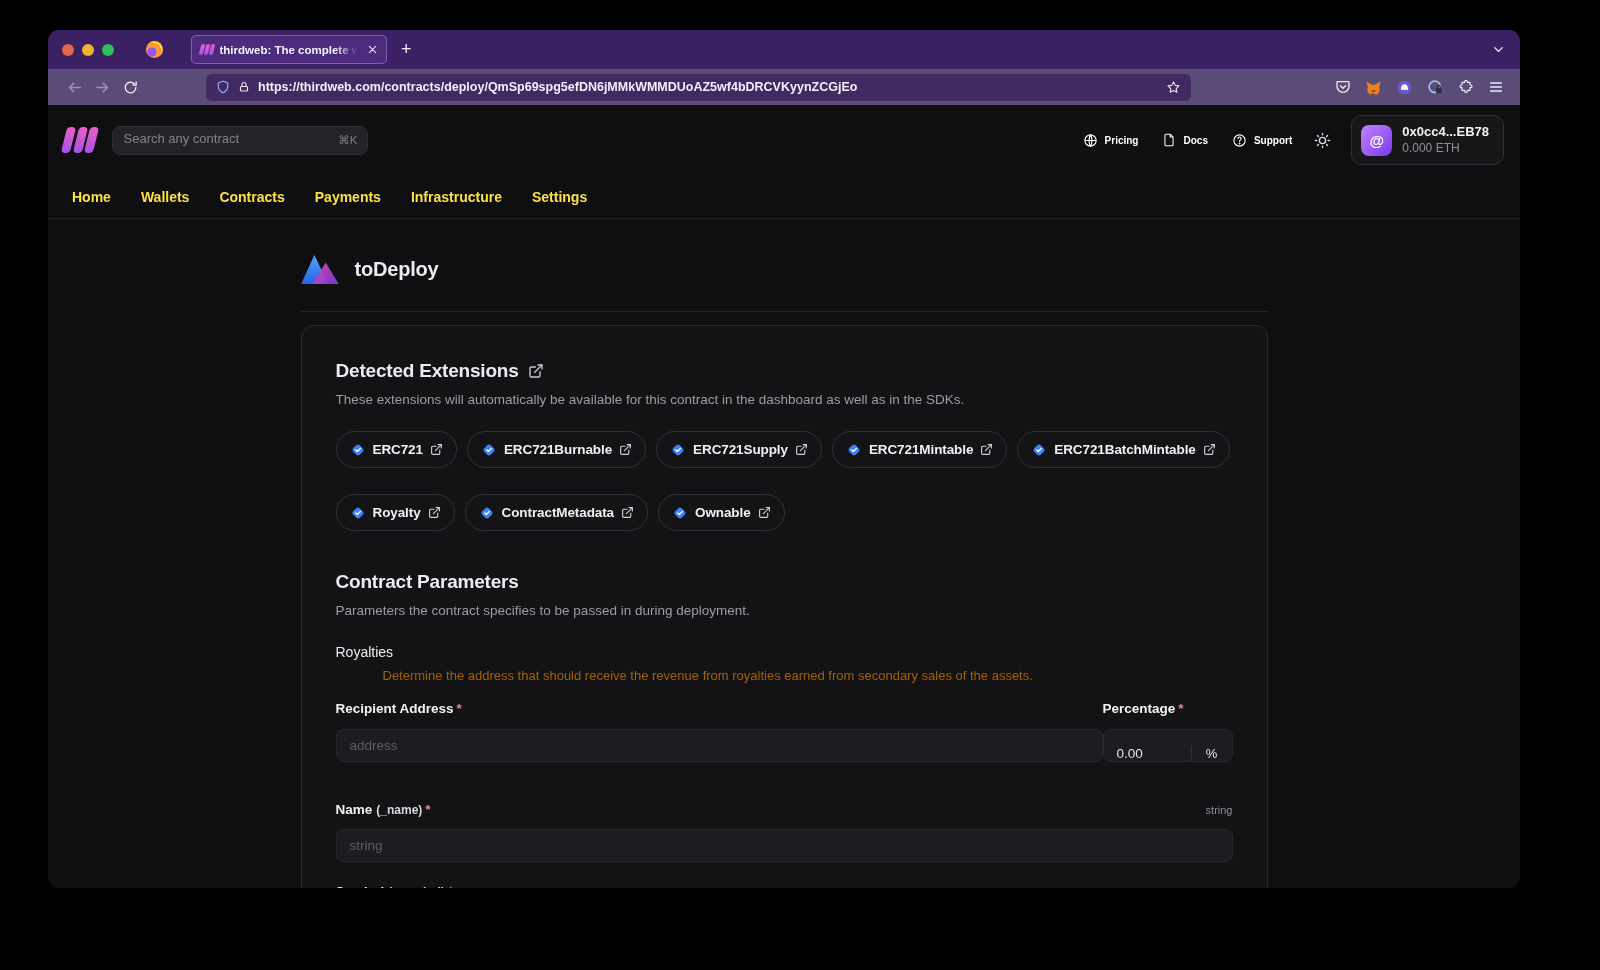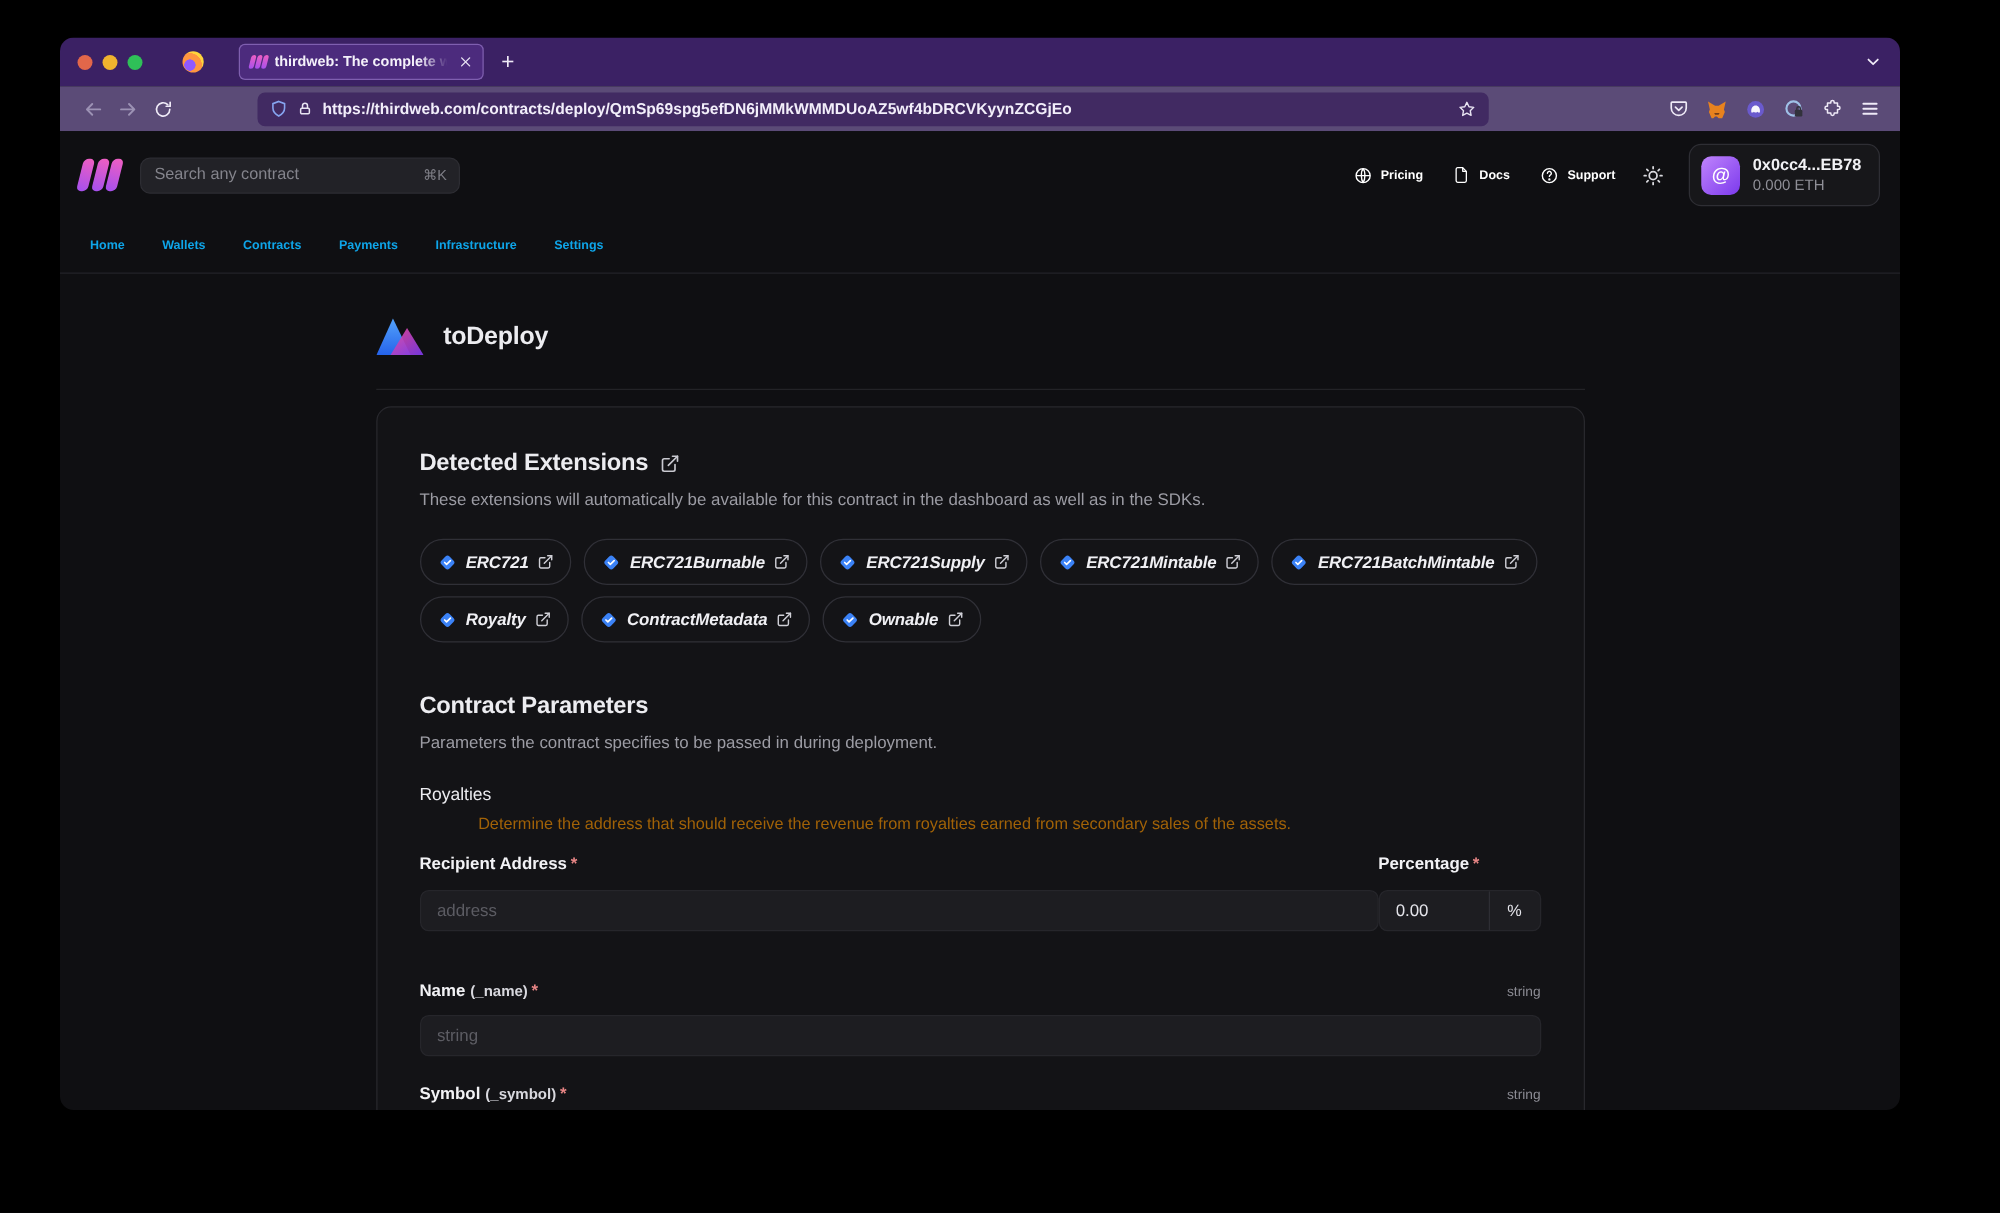--- a/index.html
+++ b/index.html
@@ -59,56 +59,56 @@
   .wallet { height:50px; border:1px solid #2e2e34; border-radius:10px; background:#17171a;
     display:flex; align-items:center; gap:10px; padding:0 14px 0 9px; margin-left:-4px; }
   .wallet-avatar { width:31px; height:31px; border-radius:8px; color:#fff; font-size:15px;
     font-weight:700; display:flex; align-items:center; justify-content:center;
     background:linear-gradient(135deg,#c084fc,#7c3aed); }
   .wallet-addr { font-size:13px; font-weight:600; color:#f2f2f5; line-height:1.25; }
   .wallet-bal { font-size:12px; color:#8f8f97; line-height:1.25; }
 
   .tw-nav { height:44px; display:flex; align-items:center; gap:30px; padding:0 24px;
     border-bottom:1px solid #232328; }
-  .nav-item { font-size:10px; font-weight:600; color:#0ea5e9; white-space:nowrap; }
+  .nav-item { font-size:14px; font-weight:600; color:#fde047; white-space:nowrap; }
 
   .container { width:967px; margin:0 auto; padding-top:34px; }
   .title-row { display:flex; align-items:center; gap:16px; }
   .title-row h1 { font-size:20px; font-weight:700; letter-spacing:-.2px; }
   .title-hr { border:none; border-top:1px solid #232327; margin-top:26px; }
 
   .card { margin-top:13px; border:1px solid #28282d; border-radius:12px; background:#131316;
     padding:34px; }
   .card h2 { font-size:19px; font-weight:600; letter-spacing:-.2px; display:flex;
     align-items:center; gap:9px; }
   .card h2 .extlink { color:#c9c9d0; display:flex; }
   .desc { margin-top:10px; font-size:13.5px; color:#9c9ca4; }
 
-  .badges { margin-top:24px; display:flex; flex-wrap:wrap; gap:9px 10px;font-style:italic; }
+  .badges { margin-top:24px; display:flex; flex-wrap:wrap; gap:26px 10px; }
   .pill { height:37px; border-radius:19px; border:1px solid #303037; background:#141417;
     display:flex; align-items:center; gap:7px; padding:0 13px; }
   .pill .label { font-size:13.5px; font-weight:600; color:#f0f0f4; letter-spacing:-.1px; }
   .pill .extlink { color:#cfcfd6; display:flex; }
 
   .section-params { margin-top:40px; }
   .royalties { margin-top:26px; }
   .sub-label { font-size:14px; font-weight:400; }
   .italic-desc { margin-top:8px; font-size:13px; color:#a16207;margin-left:47px; }
   .royalty-row { margin-top:16px; display:flex; }
   .royalty-col-main { flex:1; }
   .royalty-col-pct { width:130px; flex:none; }
   .field-label { font-size:13.5px; font-weight:700; color:#f2f2f5; }
   .req { color:#e98686; margin-left:3px; }
   .param-name { font-size:12px; font-weight:600; color:#d8d8de; margin-left:4px; }
   .tw-input { width:100%; height:33px; background:#1d1d21; border:1px solid #26262b;
     border-radius:7px; padding:0 13px; font-size:13.5px; color:#e8e8ec; outline:none;
     margin-top:12px; font-family:inherit; }
   .tw-input::placeholder { color:#5c5c63; }
   .pct-group { margin-top:12px; height:33px; background:#1d1d21; border:1px solid #26262b;
-    border-radius:7px; display:flex; overflow:hidden; }
+    border-radius:7px; display:flex; overflow:hidden;align-items:flex-end; }
   .pct-group input { flex:1; width:0; background:transparent; border:none; outline:none;
     padding:0 13px; font-size:13.5px; color:#e4e4ea; font-family:inherit; }
   .pct-suffix { width:41px; border-left:1px solid #2e2e34; display:flex; align-items:center;
     justify-content:center; font-size:13px; color:#e4e4ea; }
 
   .field { margin-top:40px; }
   .field + .field { margin-top:22px; }
   .field-head { display:flex; align-items:baseline; justify-content:space-between; }
   .type-tag { font-size:11px; color:#8b8b93; }
 

